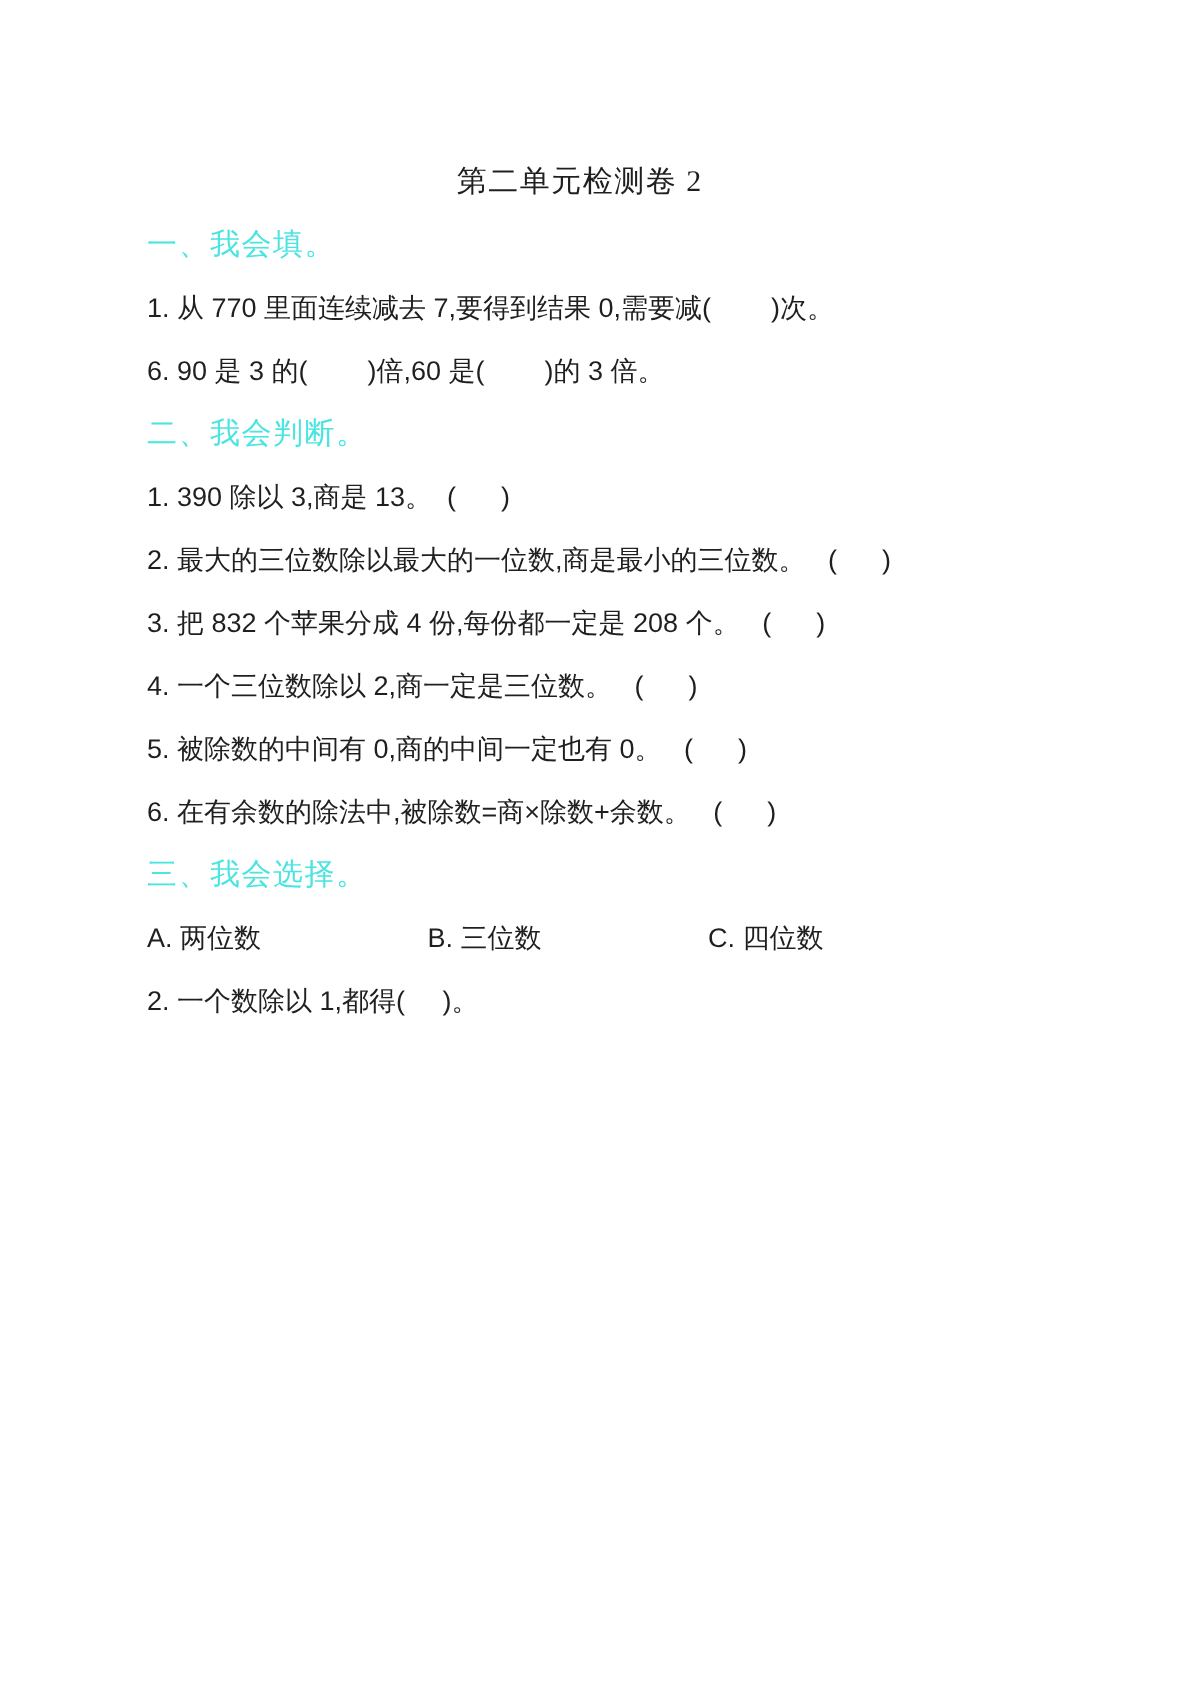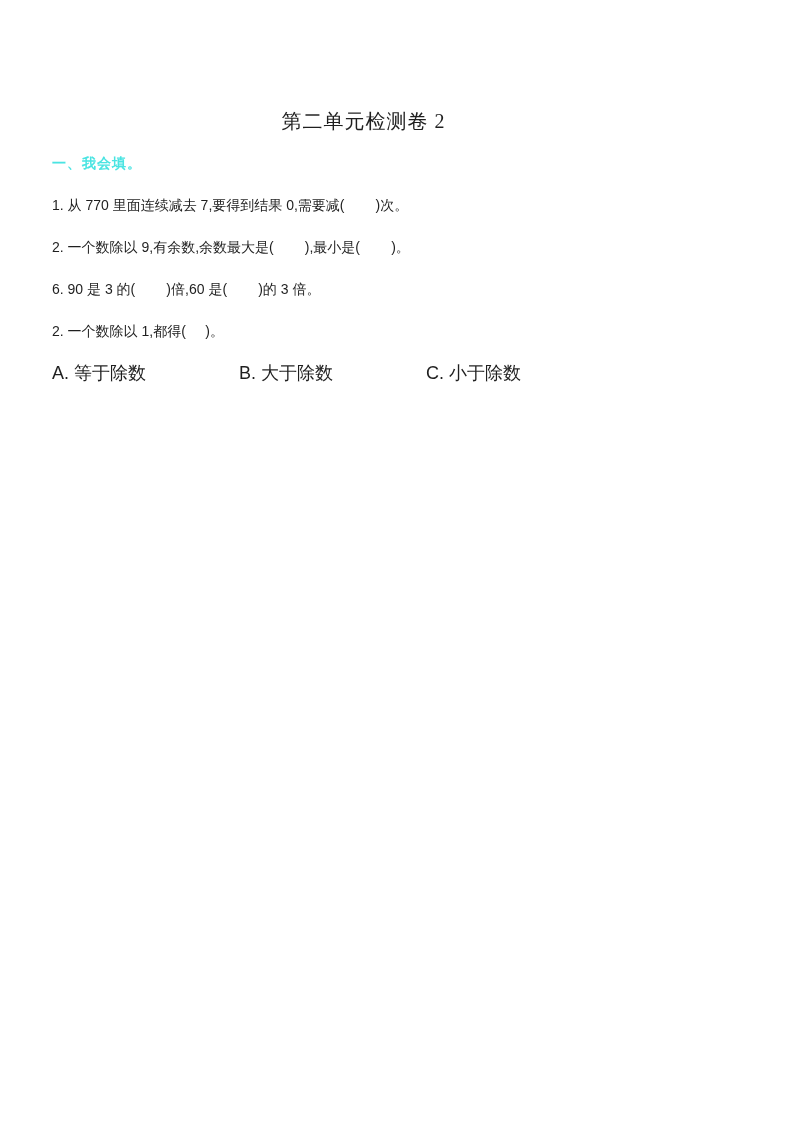--- a/index.html
+++ b/index.html
@@ -11,42 +11,42 @@
   html, body {
     background: var(--bg);
     font-family: "Liberation Sans", "DejaVu Sans", sans-serif;
     color: var(--text);
   }
   .page {
     width: 793px;
     height: 930px;
     margin: 0 auto;
     background: var(--bg);
-    padding: 100px 118px 0 52px;
+    padding: 100px 118px 0 98px;
     overflow: hidden;
   }
   .title {
     font-family: "Liberation Serif", "DejaVu Serif", serif;
     font-size: 20px;
     font-weight: 400;
     text-align: center;
     line-height: 42px;
     white-space: pre-wrap;
     letter-spacing: 1px;
   }
   .sec-heading {
     color: var(--accent);
-    font-size: 14px;
-    font-weight: 700;
+    font-size: 20px;
+    font-weight: 400;
     line-height: 42px;
     white-space: pre-wrap;
     letter-spacing: 1px;
   }
   .q {
-    font-size: 14px;
+    font-size: 18px;
     font-weight: 400;
     line-height: 42px;
     white-space: pre-wrap;
   }
   .opts {
     line-height: 42px;
     font-size: 18px;
     white-space: nowrap;
   }
   .opt {
@@ -59,28 +59,37 @@
 </head>
 <body>
 
 <div class="page">
 
   <h1 class="title">第二单元检测卷 2</h1>
 
   <section>
     <h2 class="sec-heading">一、我会填。</h2>
     <p class="q">1. 从 770 里面连续减去 7,要得到结果 0,需要减(        )次。</p>
-    <p class="q">2. 一个数除以 9,有余数,余数最大是(        ),最小是(        )。</p>
     <p class="q">6. 90 是 3 的(        )倍,60 是(        )的 3 倍。</p>
   </section>
 
+  <section>
+    <h2 class="sec-heading">二、我会判断。</h2>
+    <p class="q">1. 390 除以 3,商是 13。  (      )</p>
+    <p class="q">2. 最大的三位数除以最大的一位数,商是最小的三位数。   (      )</p>
+    <p class="q">3. 把 832 个苹果分成 4 份,每份都一定是 208 个。   (      )</p>
+    <p class="q">4. 一个三位数除以 2,商一定是三位数。   (      )</p>
+    <p class="q">5. 被除数的中间有 0,商的中间一定也有 0。   (      )</p>
+    <p class="q">6. 在有余数的除法中,被除数=商×除数+余数。   (      )</p>
+  </section>
 
   <section>
+    <h2 class="sec-heading">三、我会选择。</h2>
 
+    <div class="opts">
+      <span class="opt">A. 两位数</span><span class="opt">B. 三位数</span><span class="opt">C. 四位数</span>
+    </div>
 
     <p class="q">2. 一个数除以 1,都得(     )。</p>
 
-    <div class="opts">
-      <span class="opt">A. 等于除数</span><span class="opt">B. 大于除数</span><span class="opt">C. 小于除数</span>
-    </div>
   </section>
 
 </div>
 
 </body></html>

